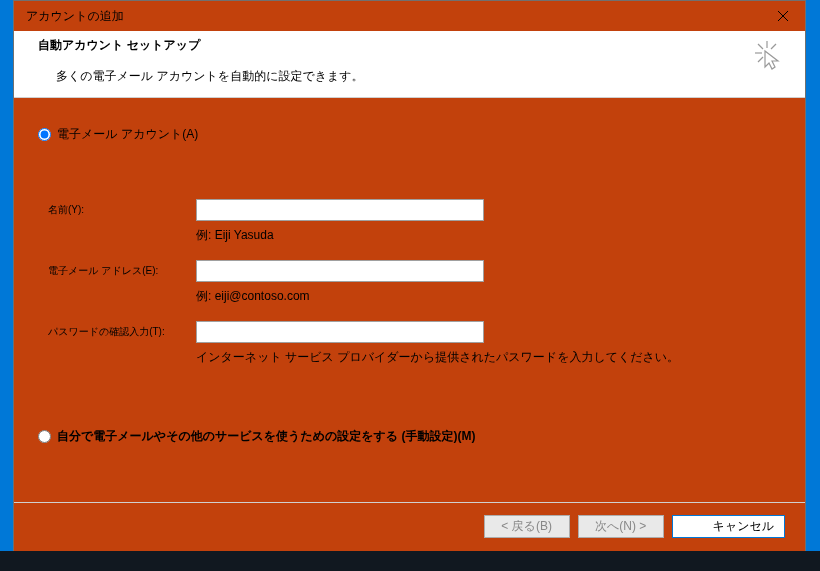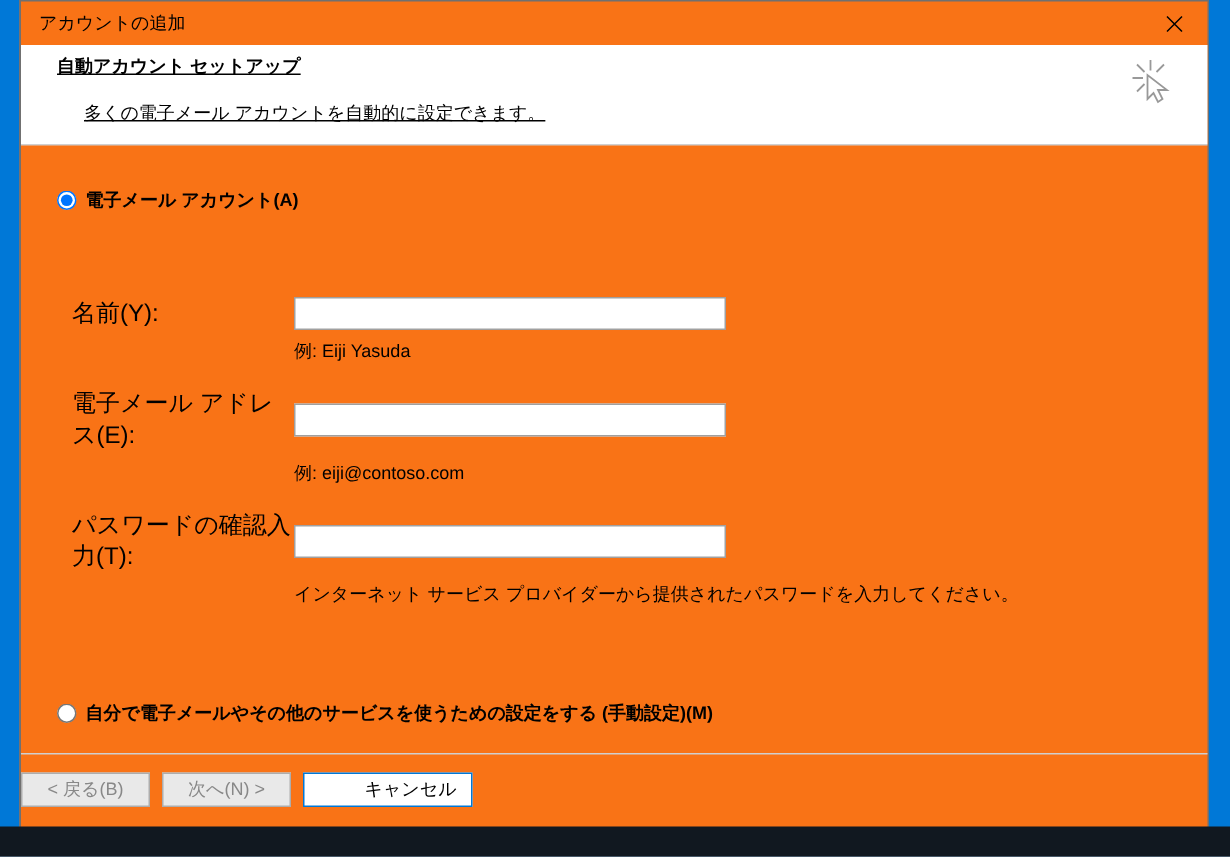--- a/index.html
+++ b/index.html
@@ -15,21 +15,21 @@
       height: 571px;
       position: relative;
       overflow: hidden;
     }
     .dialog {
       position: absolute;
       left: 13px;
       top: 0;
       width: 793px;
       height: 555px;
-      background: #f97316;
+      background: #c2410c;
       border: 1px solid #707070;
       display: flex;
       flex-direction: column;
     }
     .titlebar {
       height: 30px;
       display: flex;
       align-items: center;
       justify-content: space-between;
       padding: 0 12px;
@@ -45,21 +45,20 @@
       width: 20px;
       height: 20px;
       display: flex;
       align-items: center;
       justify-content: center;
     }
     .header-section {
       padding: 6px 24px 12px 24px;
       position: relative;
       background: #fff;
-      text-decoration: underline;
     }
     .header-title {
       font-size: 12px;
       font-weight: bold;
       color: #000;
     }
     .header-subtitle {
       font-size: 12px;
       color: #000;
       padding-left: 18px;
@@ -88,33 +87,33 @@
       margin-bottom: 18px;
       cursor: pointer;
     }
     .radio-row input[type="radio"] {
       margin-right: 6px;
       width: 13px;
       height: 13px;
     }
     .radio-label {
       font-size: 12px;
-      font-weight: bold;
+      font-weight: normal;
     }
     .form-area {
       padding: 38px 0 0 10px;
     }
     .form-row {
       display: flex;
       align-items: center;
       margin-bottom: 6px;
     }
     .form-label {
       width: 148px;
-      font-size: 16px;
+      font-size: 10px;
       color: #000;
     }
     .form-input {
       width: 288px;
       height: 22px;
       border: 1px solid #a0a0a0;
       padding: 2px 4px;
       font-size: 12px;
       font-family: inherit;
     }
@@ -128,20 +127,21 @@
       font-size: 12px;
       color: #000;
       margin-left: 148px;
       margin-bottom: 16px;
     }
     .second-radio {
       margin-top: 62px;
     }
     .button-row {
       display: flex;
+      justify-content: flex-end;
       gap: 8px;
       padding: 12px 20px 16px 0;
     }
     .btn {
       min-width: 86px;
       height: 23px;
       border: 1px solid #adadad;
       background: #e1e1e1;
       font-size: 12px;
       font-family: inherit;

